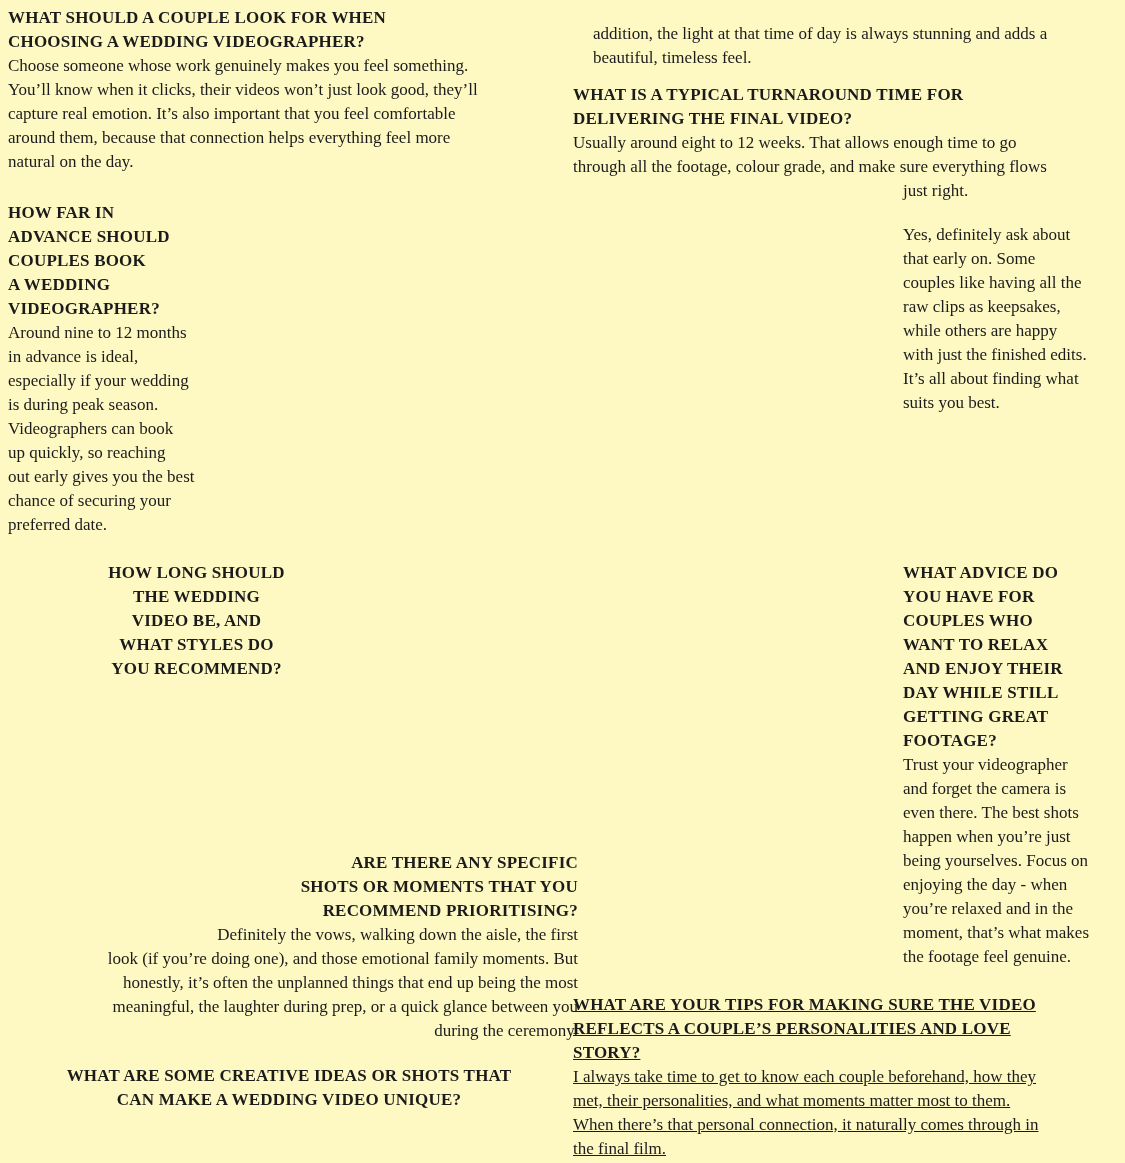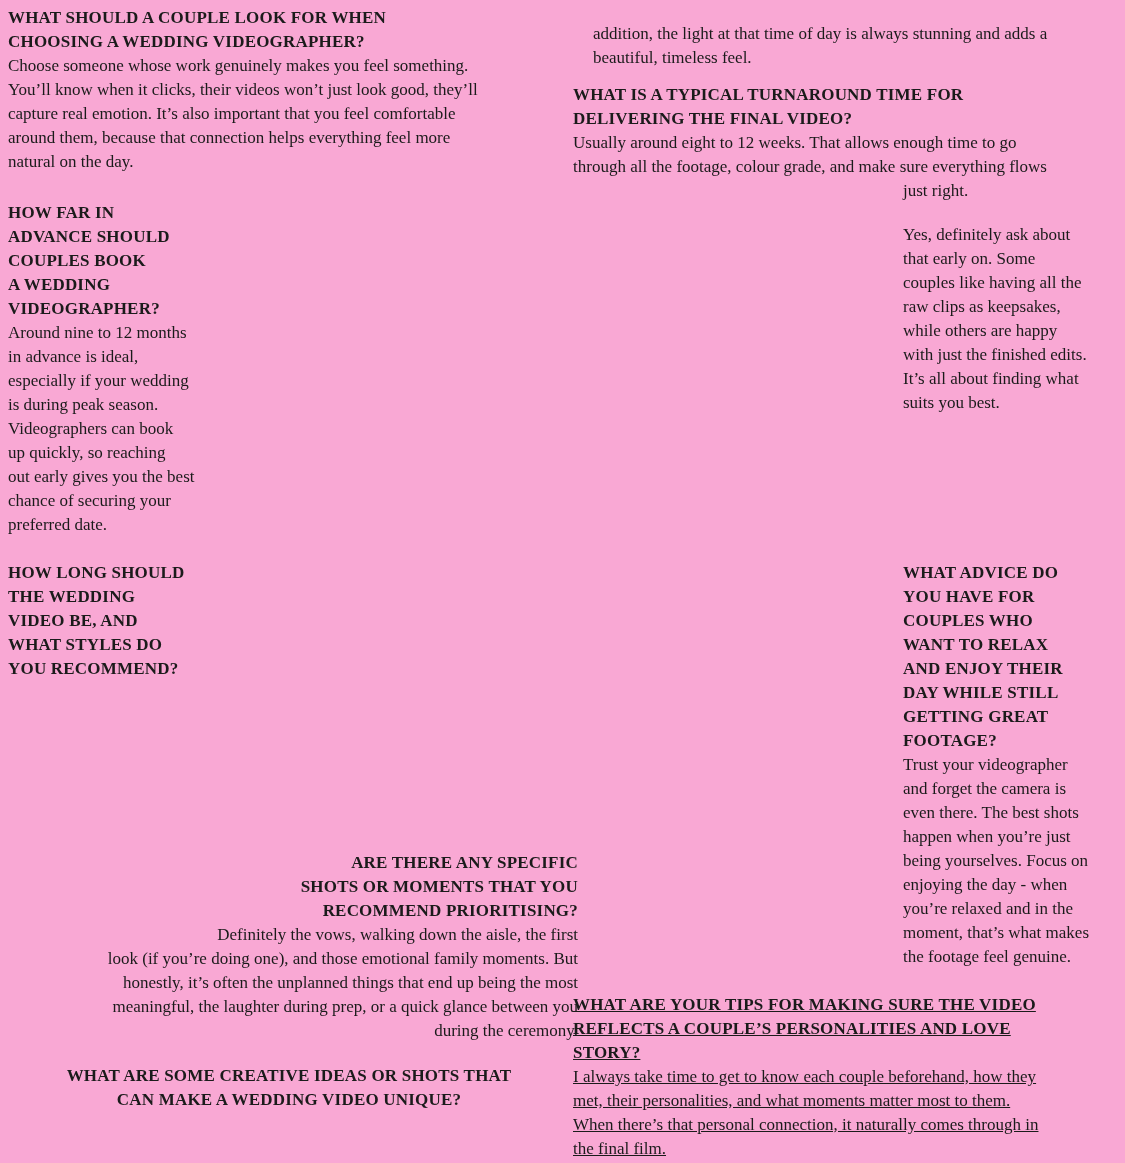--- a/index.html
+++ b/index.html
@@ -27,35 +27,35 @@
   }
   .a {
     white-space: pre-line;
   }
   .a-cont {
     white-space: pre-line;
   }
   
   #ls0 { left: 8px;   top: 6px;    width: 562px; }
   #ls1 { left: 8px;   top: 201px;  width: 260px; }
-  #ls2 { left: 8px;   top: 561px;  width: 345px; }
+  #ls2 { left: 24px;   top: 561px;  width: 345px; text-align: center; }
   #ls3 { left: 16px;   top: 851px;  width: 562px; text-align: right; }
   #ls4 { left: 8px;   top: 1064px; width: 562px; text-align: center; }
   
   #rcont { left: 573px; top: 22px;   width: 550px; margin-left: 20px; }
   #rs0   { left: 573px; top: 83px;  width: 550px; }
   #rs0 .a-cont { margin-left: 330px; }
   #rs1   { left: 903px; top: 223px; width: 222px; }
   #rs2   { left: 903px; top: 561px; width: 222px; }
   #rs3   { left: 573px; top: 993px; width: 552px; text-decoration: underline; }
 </style>
 </head>
 <body>
 
-<div id="page" style="background: #f9a8d4; color: rgb(27, 27, 27);">
+<div id="page" style="background: #fef9c3; color: rgb(27, 27, 27);">
 
   <section class="sec" id="ls0">
     <div class="q">WHAT SHOULD A COUPLE LOOK FOR WHEN
 CHOOSING A WEDDING VIDEOGRAPHER?</div>
     <div class="a">Choose someone whose work genuinely makes you feel something.
 You’ll know when it clicks, their videos won’t just look good, they’ll
 capture real emotion. It’s also important that you feel comfortable
 around them, because that connection helps everything feel more
 natural on the day.</div>
   </section>

